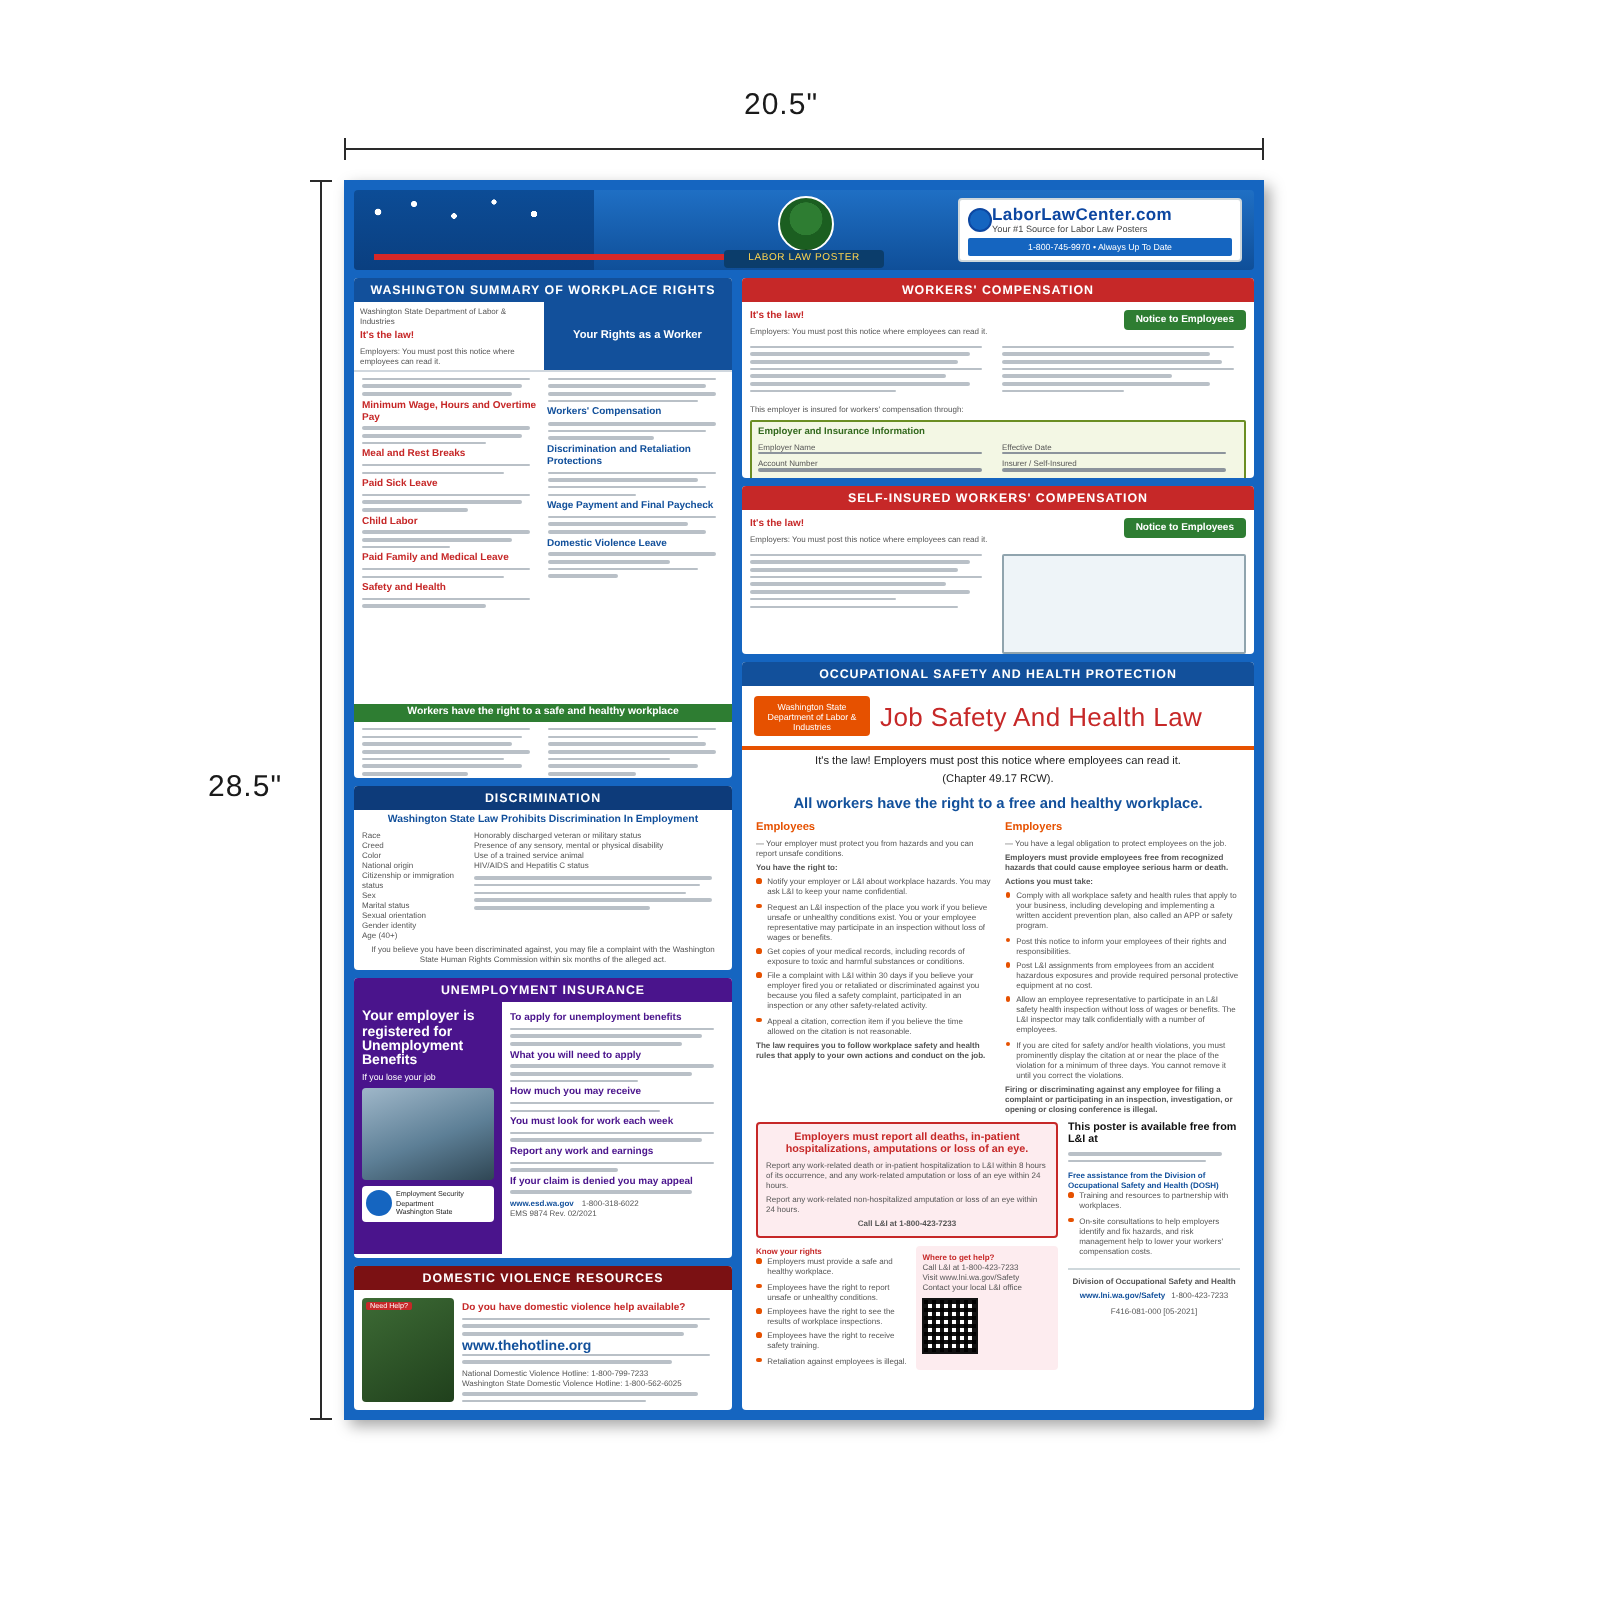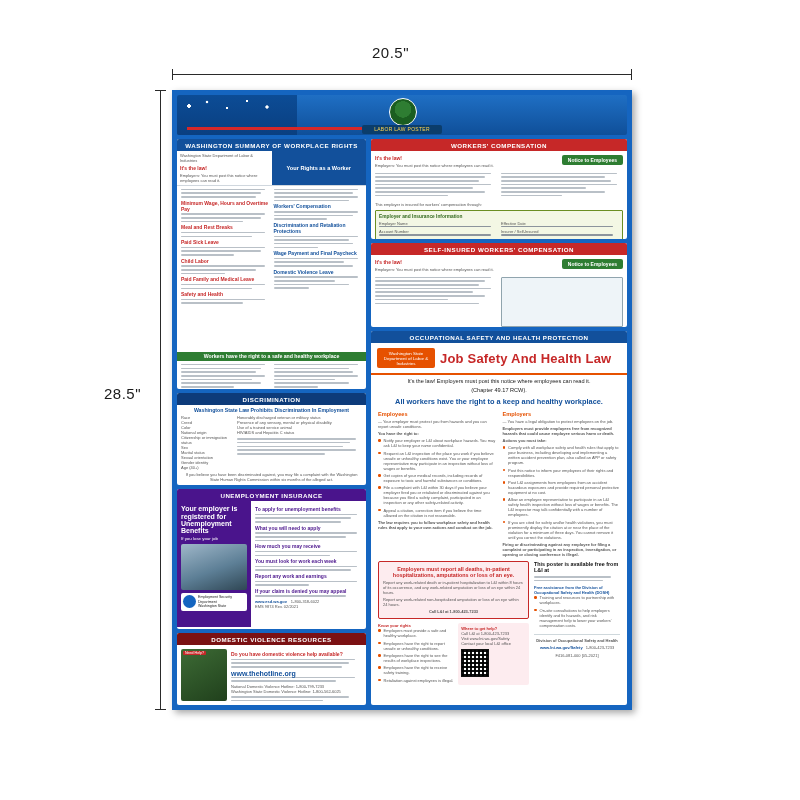--- a/index.html
+++ b/index.html
@@ -124,21 +124,21 @@
   .two>div{flex:1;}
 
   .bandlabel{
     font-size:5.2px;font-weight:bold;color:#fff;background:#2e7d32;text-align:center;padding:1.6px;
   }
 
   
   .js-head{display:flex;align-items:center;gap:5px;padding:5px 6px;background:#fff;border-bottom:2px solid #e65100;}
   .js-logo{width:58px;height:20px;background:#e65100;border-radius:2px;color:#fff;font-size:4.4px;
     display:flex;align-items:center;justify-content:center;text-align:center;line-height:1.15;padding:1px;box-sizing:border-box;}
-  .js-title{color:#c62828;font-size:13px;font-weight:bold;letter-spacing:.2px;}
+  .js-title{color:#c62828;font-size:13px;font-weight:normal;letter-spacing:.2px;}
   .js-sub{font-size:5.6px;text-align:center;color:#222;padding:3px 6px 0;}
   .js-banner{font-size:7.4px;font-weight:bold;text-align:center;color:#12509b;padding:4px 0 5px;}
   .js-cols{display:flex;gap:7px;padding:0 7px 4px;}
   .js-cols>div{flex:1;}
   .js-h{font-size:5.6px;font-weight:bold;color:#e65100;margin-bottom:2px;}
   .bullet{display:flex;gap:3px;margin-bottom:2.4px;}
   .bullet .dot{width:2.6px;height:2.6px;border-radius:50%;background:#e65100;margin-top:1px;flex:none;}
   .bullet .bl{flex:1;}
   .poster-note{font-size:5.4px;font-weight:bold;color:#111;}
 
@@ -186,20 +186,26 @@
 <div class="dim-label" id="dim-height-label">28.5"</div>
 
 <div id="poster">
   <div class="poster-inner">
 
     <div class="hdr">
       <div class="stars"></div>
       <div class="redstripe"></div>
       <div class="seal"></div>
       <div class="seal-cap">LABOR LAW POSTER</div>
+      <div class="llc">
+        <div class="globe"></div>
+        <div class="llc-top">LaborLawCenter.com</div>
+        <div class="llc-sub">Your #1 Source for Labor Law Posters</div>
+        <div class="llc-bar">1-800-745-9970  •  Always Up To Date</div>
+      </div>
     </div>
 
     <div class="cols">
 
       <div class="col col-left">
 
         <div class="panel" style="height:250px;">
           <div class="panel-title t-blue">Washington Summary of Workplace Rights</div>
           <div class="flex" style="border-bottom:1px solid #d0d7de;">
             <div style="width:50%;padding:2px 3px;box-sizing:border-box;">
@@ -465,21 +471,21 @@
         </div>
 
         <div class="panel grow">
           <div class="panel-title t-blue">Occupational Safety and Health Protection</div>
           <div class="js-head">
             <div class="js-logo">Washington State Department of Labor &amp; Industries</div>
             <div class="js-title">Job Safety And Health Law</div>
           </div>
           <div class="js-sub">It's the law! Employers must post this notice where employees can read it.</div>
           <div class="js-sub">(Chapter 49.17 RCW).</div>
-          <div class="js-banner">All workers have the right to a keep and healthy workplace.</div>
+          <div class="js-banner">All workers have the right to a free and healthy workplace.</div>
           <div class="js-cols">
             <div>
               <div class="js-h">
                 <span>Employees</span>
               </div>
               <div class="tiny">— Your employer must protect you from hazards and you can report unsafe conditions.</div>
               <div class="tiny" style="font-weight:bold;margin:2px 0;">You have the right to:</div>
               <div class="bullet">
                   <div class="dot"></div>
                   <div class="bl tiny">Notify your employer or L&amp;I about workplace hazards. You may ask L&amp;I to keep your name confidential.</div>

